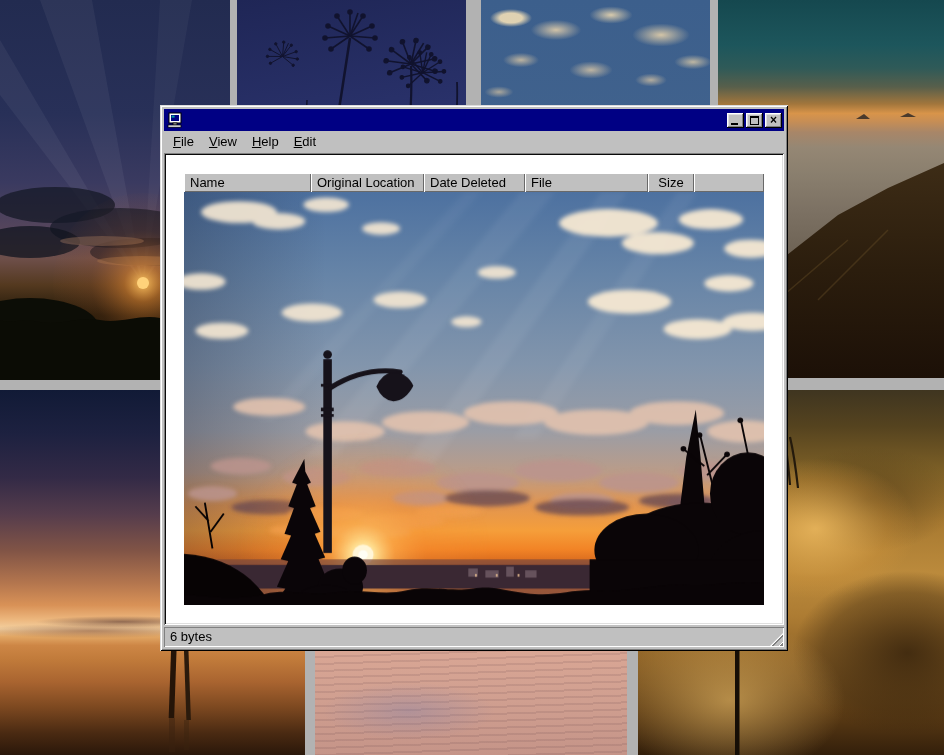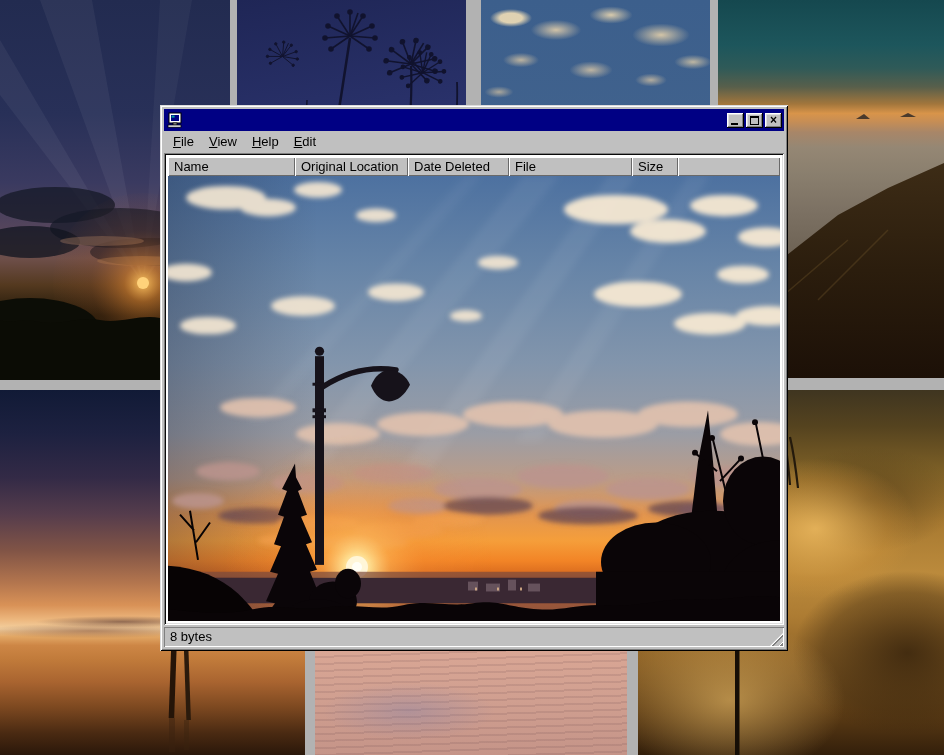--- a/index.html
+++ b/index.html
@@ -59,26 +59,26 @@
     box-shadow:inset -1px -1px 0 #000,inset 1px 1px 0 #fff,inset -2px -2px 0 #808080,inset 2px 2px 0 #dfdfdf;
     display:flex;align-items:center;justify-content:center;}
   .glyph-min{position:absolute;left:4px;bottom:3px;width:7px;height:2px;background:#000;}
   .glyph-max{width:9px;height:9px;box-sizing:border-box;border:1px solid #000;border-top-width:2px;}
   .glyph-x{font:bold 12px "Liberation Sans",sans-serif;line-height:1;color:#000;margin-top:-1px;}
   .menubar{height:22px;flex:none;display:flex;align-items:center;padding-left:2px;font-size:13px;color:#000;}
   .menu-item{display:inline-block;padding:2px 8px 3px 7px;}
   .menu-item::first-letter{text-decoration:underline;}
   .listframe{flex:1;display:flex;flex-direction:column;background:#fff;
     box-shadow:inset 1px 1px 0 #808080,inset -1px -1px 0 #fff,inset 2px 2px 0 #0a0a0a,inset -2px -2px 0 #dfdfdf;
-    padding:4px;overflow:hidden;}
+    padding:20px;overflow:hidden;}
   .header{height:19px;flex:none;display:flex;}
   .hcell{box-sizing:border-box;flex:none;background:#c0c0c0;font-size:13px;color:#000;
     padding:2px 6px 0 6px;overflow:hidden;white-space:nowrap;
     box-shadow:inset 1px 1px 0 #fff,inset -1px -1px 0 #696969;}
-  .c0{width:127px}.c1{width:113px}.c2{width:101px}.c3{width:123px}.c4{width:46px;text-align:left}.c5{flex:1}
+  .c0{width:127px}.c1{width:113px}.c2{width:101px}.c3{width:123px}.c4{width:46px;text-align:center}.c5{flex:1}
   .photo{flex:1;position:relative;background:#000;overflow:hidden;}
   .photo svg{position:absolute;inset:0;width:100%;height:100%;}
   .statusbar{height:20px;flex:none;display:flex;gap:3px;padding-top:2px;position:relative;}
   .panel{box-sizing:border-box;background:#c0c0c0;font-size:13px;color:#000;padding:2px 6px 0 6px;
     box-shadow:inset 1px 1px 0 #808080,inset -1px -1px 0 #fff;overflow:hidden;white-space:nowrap;}
   .p1{width:148px;flex:none;}
   .p2{flex:1;position:relative;}
   .grip{position:absolute;right:1px;bottom:1px;width:13px;height:13px;
     background:repeating-linear-gradient(135deg,rgba(0,0,0,0) 0 3px,#fff 3px 4px,#808080 4px 6px);
     clip-path:polygon(100% 0,100% 100%,0 100%);}
@@ -393,17 +393,17 @@
           <path d="M0,452 L0,396 C30,398 52,408 70,424 C80,434 88,444 92,452 Z"></path>
           <path d="M30,390 L22,340 M26,360 L12,344 M28,372 L42,352" stroke="#070304" stroke-width="2" fill="none"></path>
         </g>
         <path d="M0,452 L612,452 L612,428 C580,424 556,432 530,430 C500,428 470,438 440,436 C410,434 395,442 370,440 C340,438 330,430 305,434 C280,438 260,430 235,436 C210,442 190,434 160,438 C130,442 110,434 85,440 C55,447 25,442 0,440 Z" fill="#090406"></path>
       </svg>
     </div>
   </div>
 
   <div class="statusbar">
     <div class="panel p2">
-      <span>8 bytes</span>
+      <span>6 bytes</span>
     </div>
     <span class="grip"></span>
   </div>
 </div>
 
 </body></html>

